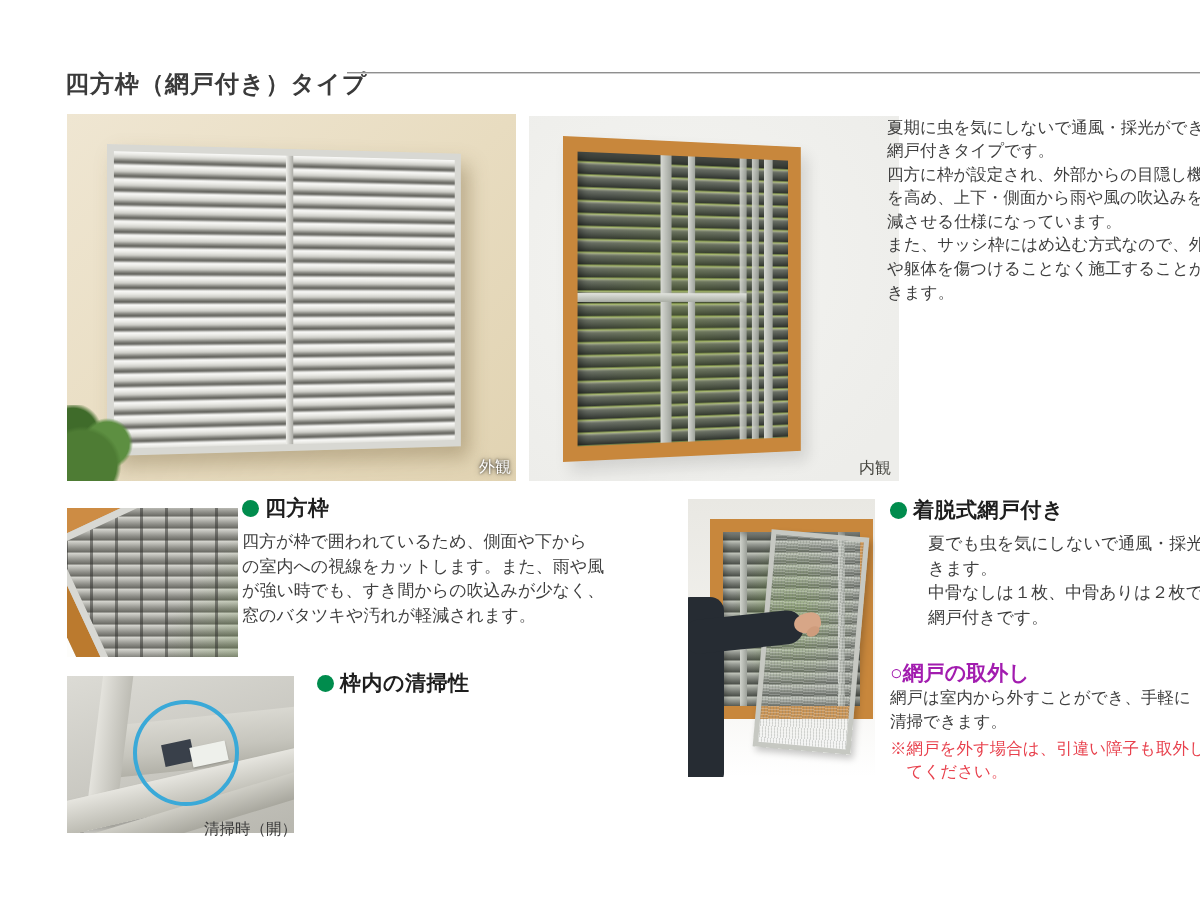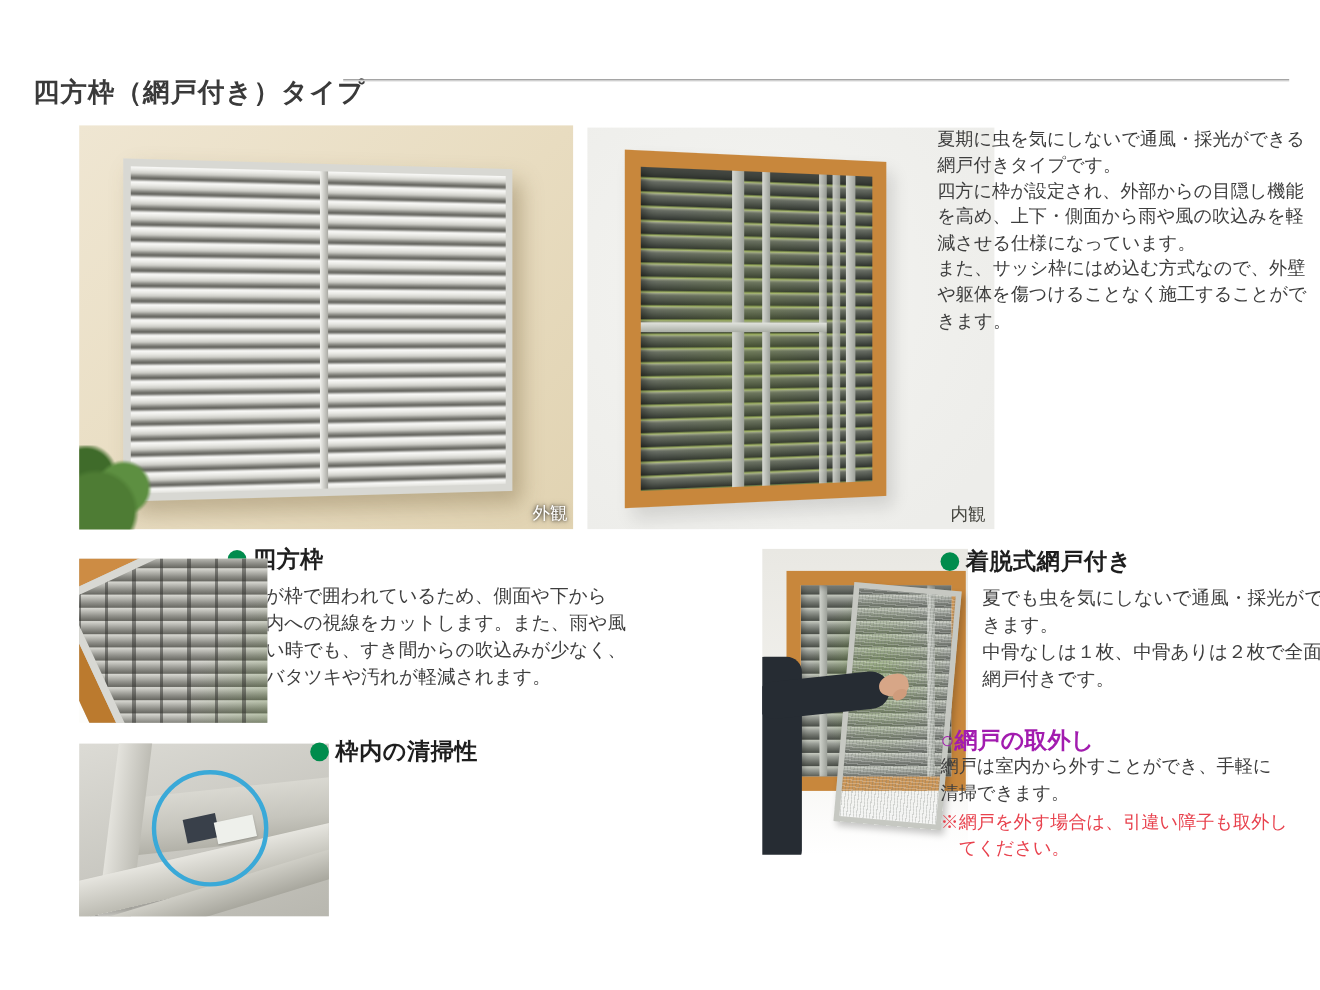--- a/index.html
+++ b/index.html
@@ -1,18 +1,18 @@
 <!DOCTYPE html>
 <html><head>
 <meta charset="utf-8">
 <style>
   html,body{margin:0;padding:0;background:#ffffff;}
   .page{position:relative;width:1200px;height:900px;background:#ffffff;overflow:hidden;
         font-family:"Liberation Sans",sans-serif;color:#3f3f3f;}
-  .abs{position:absolute;}
+  .abs{position:absolute;margin-left:35px;}
   .pre{white-space:pre-line;}
 
   
   .page-title{left:30px;top:52px;font-size:24px;font-weight:600;color:#3a3a3a;letter-spacing:1px;}
   .title-rule{left:312px;top:72px;width:860px;height:2px;
               background:linear-gradient(180deg,#8f8f8f 0 1px,#cfcfcf 1px 2px);}
 
   
   .photo{overflow:hidden;}
   .caption-light{position:absolute;right:5px;bottom:3px;font-size:16px;color:#ffffff;
@@ -224,19 +224,20 @@
 
   <figure class="abs photo photo-drain">
     <div class="drain-track"></div>
     <div class="drain-mullion"></div>
     <div class="drain-sill"></div>
     <div class="drain-sill2"></div>
     <div class="drain-part-dark"></div>
     <div class="drain-part-white"></div>
     <div class="drain-circle"></div>
   </figure>
+  <div class="abs caption-small">清掃時（開）</div>
 
   <h2 class="abs sec-h sec-clean-h">
     <span class="bullet"></span>
     <span>枠内の清掃性</span>
   </h2>
 
 </div>
 
 </body></html>

